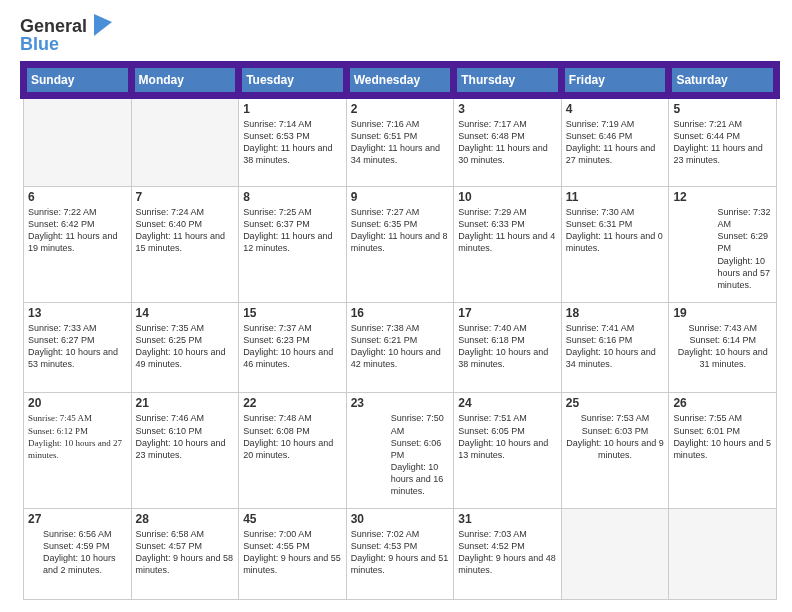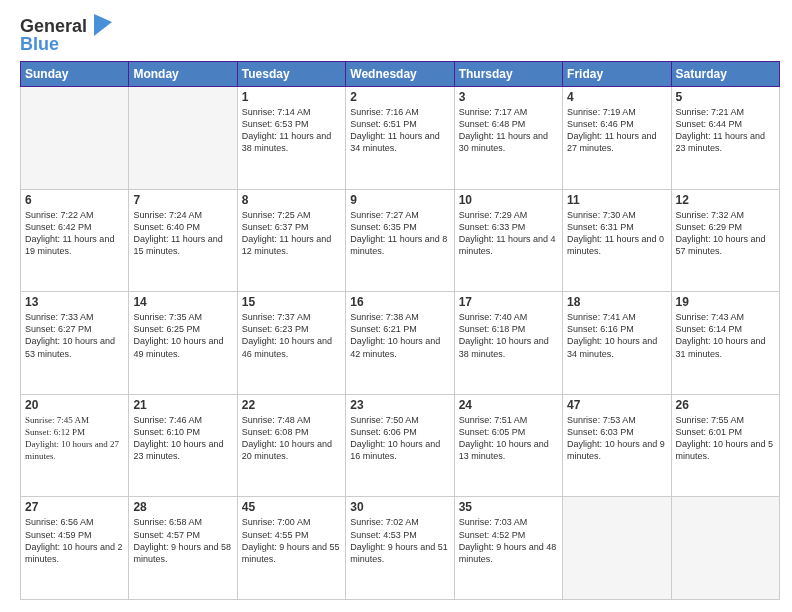--- a/index.html
+++ b/index.html
@@ -60,21 +60,21 @@
       flex: 1;
       table-layout: fixed;
     }
     .calendar th {
       background-color: #4a7fc1;
       color: #fff;
       font-size: 12px;
       font-weight: bold;
       padding: 5px 4px;
       text-align: left;
-      border: 1px solid #4c1d95;
+      border: 7px solid #4c1d95;
     }
     .calendar td {
       border: 1px solid #ccc;
       vertical-align: top;
       padding: 3px 4px;
       font-size: 9.5px;
       color: #333;
       height: 85px;
       background: #fff;
     }
@@ -195,21 +195,21 @@
 Daylight: 11 hours and 4 minutes.</div>
           </td>
           <td>
             <span class="day-number">11</span>
             <div class="cell-text" style="white-space: pre-line;">Sunrise: 7:30 AM
 Sunset: 6:31 PM
 Daylight: 11 hours and 0 minutes.</div>
           </td>
           <td>
             <span class="day-number">12</span>
-            <div class="cell-text" style="white-space: pre-line;">Sunrise: 7:32 AM
+            <div class="cell-text" style="white-space: pre-line; margin-left: 44px;">Sunrise: 7:32 AM
 Sunset: 6:29 PM
 Daylight: 10 hours and 57 minutes.</div>
           </td>
         </tr>
         <tr>
           <td>
             <span class="day-number">13</span>
             <div class="cell-text" style="white-space: pre-line;">Sunrise: 7:33 AM
 Sunset: 6:27 PM
 Daylight: 10 hours and 53 minutes.</div>
@@ -239,21 +239,21 @@
 Daylight: 10 hours and 38 minutes.</div>
           </td>
           <td>
             <span class="day-number">18</span>
             <div class="cell-text" style="white-space: pre-line;">Sunrise: 7:41 AM
 Sunset: 6:16 PM
 Daylight: 10 hours and 34 minutes.</div>
           </td>
           <td>
             <span class="day-number">19</span>
-            <div class="cell-text" style="white-space: pre-line;">Sunrise: 7:43 AM
+            <div class="cell-text" style="white-space: pre-line; text-align: center;">Sunrise: 7:43 AM
 Sunset: 6:14 PM
 Daylight: 10 hours and 31 minutes.</div>
           </td>
         </tr>
         <tr>
           <td>
             <span class="day-number">20</span>
             <div class="cell-text" style="white-space: pre-line; font-family: Liberation Serif, serif;">Sunrise: 7:45 AM
 Sunset: 6:12 PM
 Daylight: 10 hours and 27 minutes.</div>
@@ -265,47 +265,47 @@
 Daylight: 10 hours and 23 minutes.</div>
           </td>
           <td>
             <span class="day-number">22</span>
             <div class="cell-text" style="white-space: pre-line;">Sunrise: 7:48 AM
 Sunset: 6:08 PM
 Daylight: 10 hours and 20 minutes.</div>
           </td>
           <td>
             <span class="day-number">23</span>
-            <div class="cell-text" style="white-space: pre-line;">Sunrise: 7:50 AM
+            <div class="cell-text" style="white-space: pre-line; margin-left: 40px;">Sunrise: 7:50 AM
 Sunset: 6:06 PM
 Daylight: 10 hours and 16 minutes.</div>
           </td>
           <td>
             <span class="day-number">24</span>
             <div class="cell-text" style="white-space: pre-line;">Sunrise: 7:51 AM
 Sunset: 6:05 PM
 Daylight: 10 hours and 13 minutes.</div>
           </td>
           <td>
-            <span class="day-number">47</span>
-            <div class="cell-text" style="white-space: pre-line;">Sunrise: 7:53 AM
+            <span class="day-number">25</span>
+            <div class="cell-text" style="white-space: pre-line; text-align: center;">Sunrise: 7:53 AM
 Sunset: 6:03 PM
 Daylight: 10 hours and 9 minutes.</div>
           </td>
           <td>
             <span class="day-number">26</span>
             <div class="cell-text" style="white-space: pre-line;">Sunrise: 7:55 AM
 Sunset: 6:01 PM
 Daylight: 10 hours and 5 minutes.</div>
           </td>
         </tr>
         <tr>
           <td>
             <span class="day-number">27</span>
-            <div class="cell-text" style="white-space: pre-line;">Sunrise: 6:56 AM
+            <div class="cell-text" style="white-space: pre-line; margin-left: 15px;">Sunrise: 6:56 AM
 Sunset: 4:59 PM
 Daylight: 10 hours and 2 minutes.</div>
           </td>
           <td>
             <span class="day-number">28</span>
             <div class="cell-text" style="white-space: pre-line;">Sunrise: 6:58 AM
 Sunset: 4:57 PM
 Daylight: 9 hours and 58 minutes.</div>
           </td>
           <td>
@@ -314,21 +314,21 @@
 Sunset: 4:55 PM
 Daylight: 9 hours and 55 minutes.</div>
           </td>
           <td>
             <span class="day-number">30</span>
             <div class="cell-text" style="white-space: pre-line;">Sunrise: 7:02 AM
 Sunset: 4:53 PM
 Daylight: 9 hours and 51 minutes.</div>
           </td>
           <td>
-            <span class="day-number">35</span>
+            <span class="day-number">31</span>
             <div class="cell-text" style="white-space: pre-line;">Sunrise: 7:03 AM
 Sunset: 4:52 PM
 Daylight: 9 hours and 48 minutes.</div>
           </td>
           <td class="empty"></td>
           <td class="empty"></td>
         </tr>
       </tbody>
   </table>
 </div>

